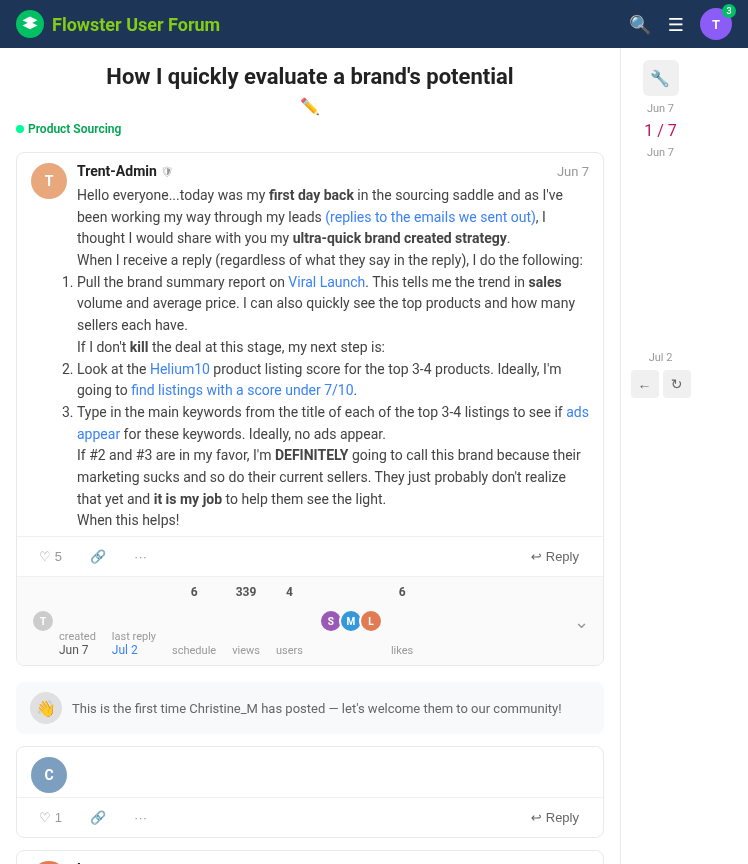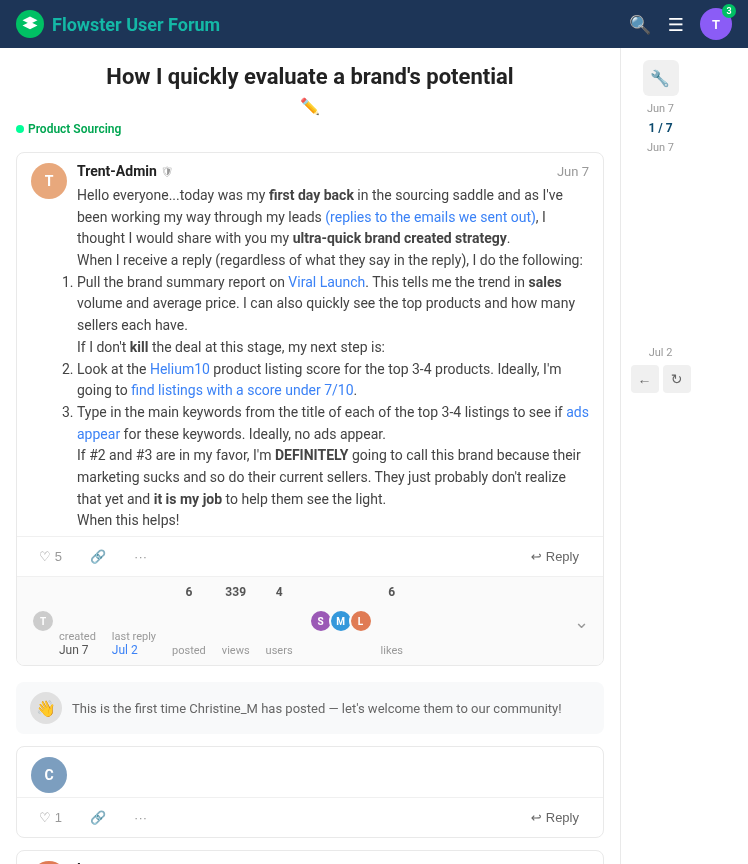--- a/index.html
+++ b/index.html
@@ -10,21 +10,21 @@
       background: #1d3557;
       display: flex;
       align-items: center;
       justify-content: space-between;
       padding: 0 16px;
       height: 48px;
     }
     .header-left { display: flex; align-items: center; gap: 8px; }
     .header-logo { width: 28px; height: 28px; background: #00c064; border-radius: 50%; display: flex; align-items: center; justify-content: center; }
     .header-logo svg { width: 18px; height: 18px; }
-    .header-title { color: #14b8a6; font-size: 18px; font-weight: 700; }
+    .header-title { color: #84cc16; font-size: 18px; font-weight: 700; }
     .header-right { display: flex; align-items: center; gap: 16px; }
     .header-icon { color: #fff; font-size: 18px; cursor: pointer; }
     .avatar-header { width: 32px; height: 32px; border-radius: 50%; background: #8b5cf6; display: flex; align-items: center; justify-content: center; color: #fff; font-size: 13px; font-weight: 600; position: relative; }
     .badge { position: absolute; top: -4px; right: -4px; background: #00c064; color: #fff; border-radius: 50%; width: 14px; height: 14px; font-size: 9px; display: flex; align-items: center; justify-content: center; }
 
     
     .main-container { display: flex; max-width: 748px; }
     .content-area { flex: 1; padding: 16px; max-width: 620px; }
     .sidebar { width: 80px; padding: 12px 8px; display: flex; flex-direction: column; align-items: center; gap: 6px; border-left: 1px solid #e9e9e9; }
 
@@ -60,21 +60,21 @@
     
     .welcome-notice { display: flex; align-items: center; gap: 10px; padding: 10px 14px; background: #f8f9fa; border-radius: 8px; margin-bottom: 12px; color: #666; font-size: 13px; }
     .welcome-icon { width: 32px; height: 32px; border-radius: 50%; background: #e0e0e0; display: flex; align-items: center; justify-content: center; font-size: 16px; }
 
     
     .reply-post { border: 1px solid #e9e9e9; border-radius: 8px; margin-bottom: 12px; }
 
     
     .sidebar-tool { width: 36px; height: 36px; background: #f0f0f0; border-radius: 6px; display: flex; align-items: center; justify-content: center; cursor: pointer; color: #666; font-size: 16px; }
     .sidebar-date { font-size: 11px; color: #999; text-align: center; }
-    .sidebar-progress { font-size: 12px; color: #0c4a6e; font-weight: 700; text-align: center; }
+    .sidebar-progress { font-size: 16px; color: #be185d; font-weight: 400; text-align: center; }
     .sidebar-nav { display: flex; gap: 4px; }
     .sidebar-nav-btn { width: 28px; height: 28px; background: #f0f0f0; border-radius: 4px; display: flex; align-items: center; justify-content: center; cursor: pointer; color: #666; font-size: 14px; }
   </style>
 </head>
 <body>
 
 <div class="header">
   <div class="header-left">
     <div class="header-logo">
       <svg viewBox="0 0 24 24" fill="white">
@@ -162,21 +162,21 @@
         </div>
         <div class="footer-meta">
           <div>
             <div class="footer-label">last reply</div>
             <div class="footer-value"><a>Jul 2</a></div>
           </div>
         </div>
         <div class="footer-meta">
           <div style="text-align:center;">
             <div class="footer-value" style="font-weight:700;">6</div>
-            <div class="footer-label">posted</div>
+            <div class="footer-label">schedule</div>
           </div>
         </div>
         <div class="footer-meta">
           <div style="text-align:center;">
             <div class="footer-value" style="font-weight:700;">339</div>
             <div class="footer-label">views</div>
           </div>
         </div>
         <div class="footer-meta">
           <div style="text-align:center;">

